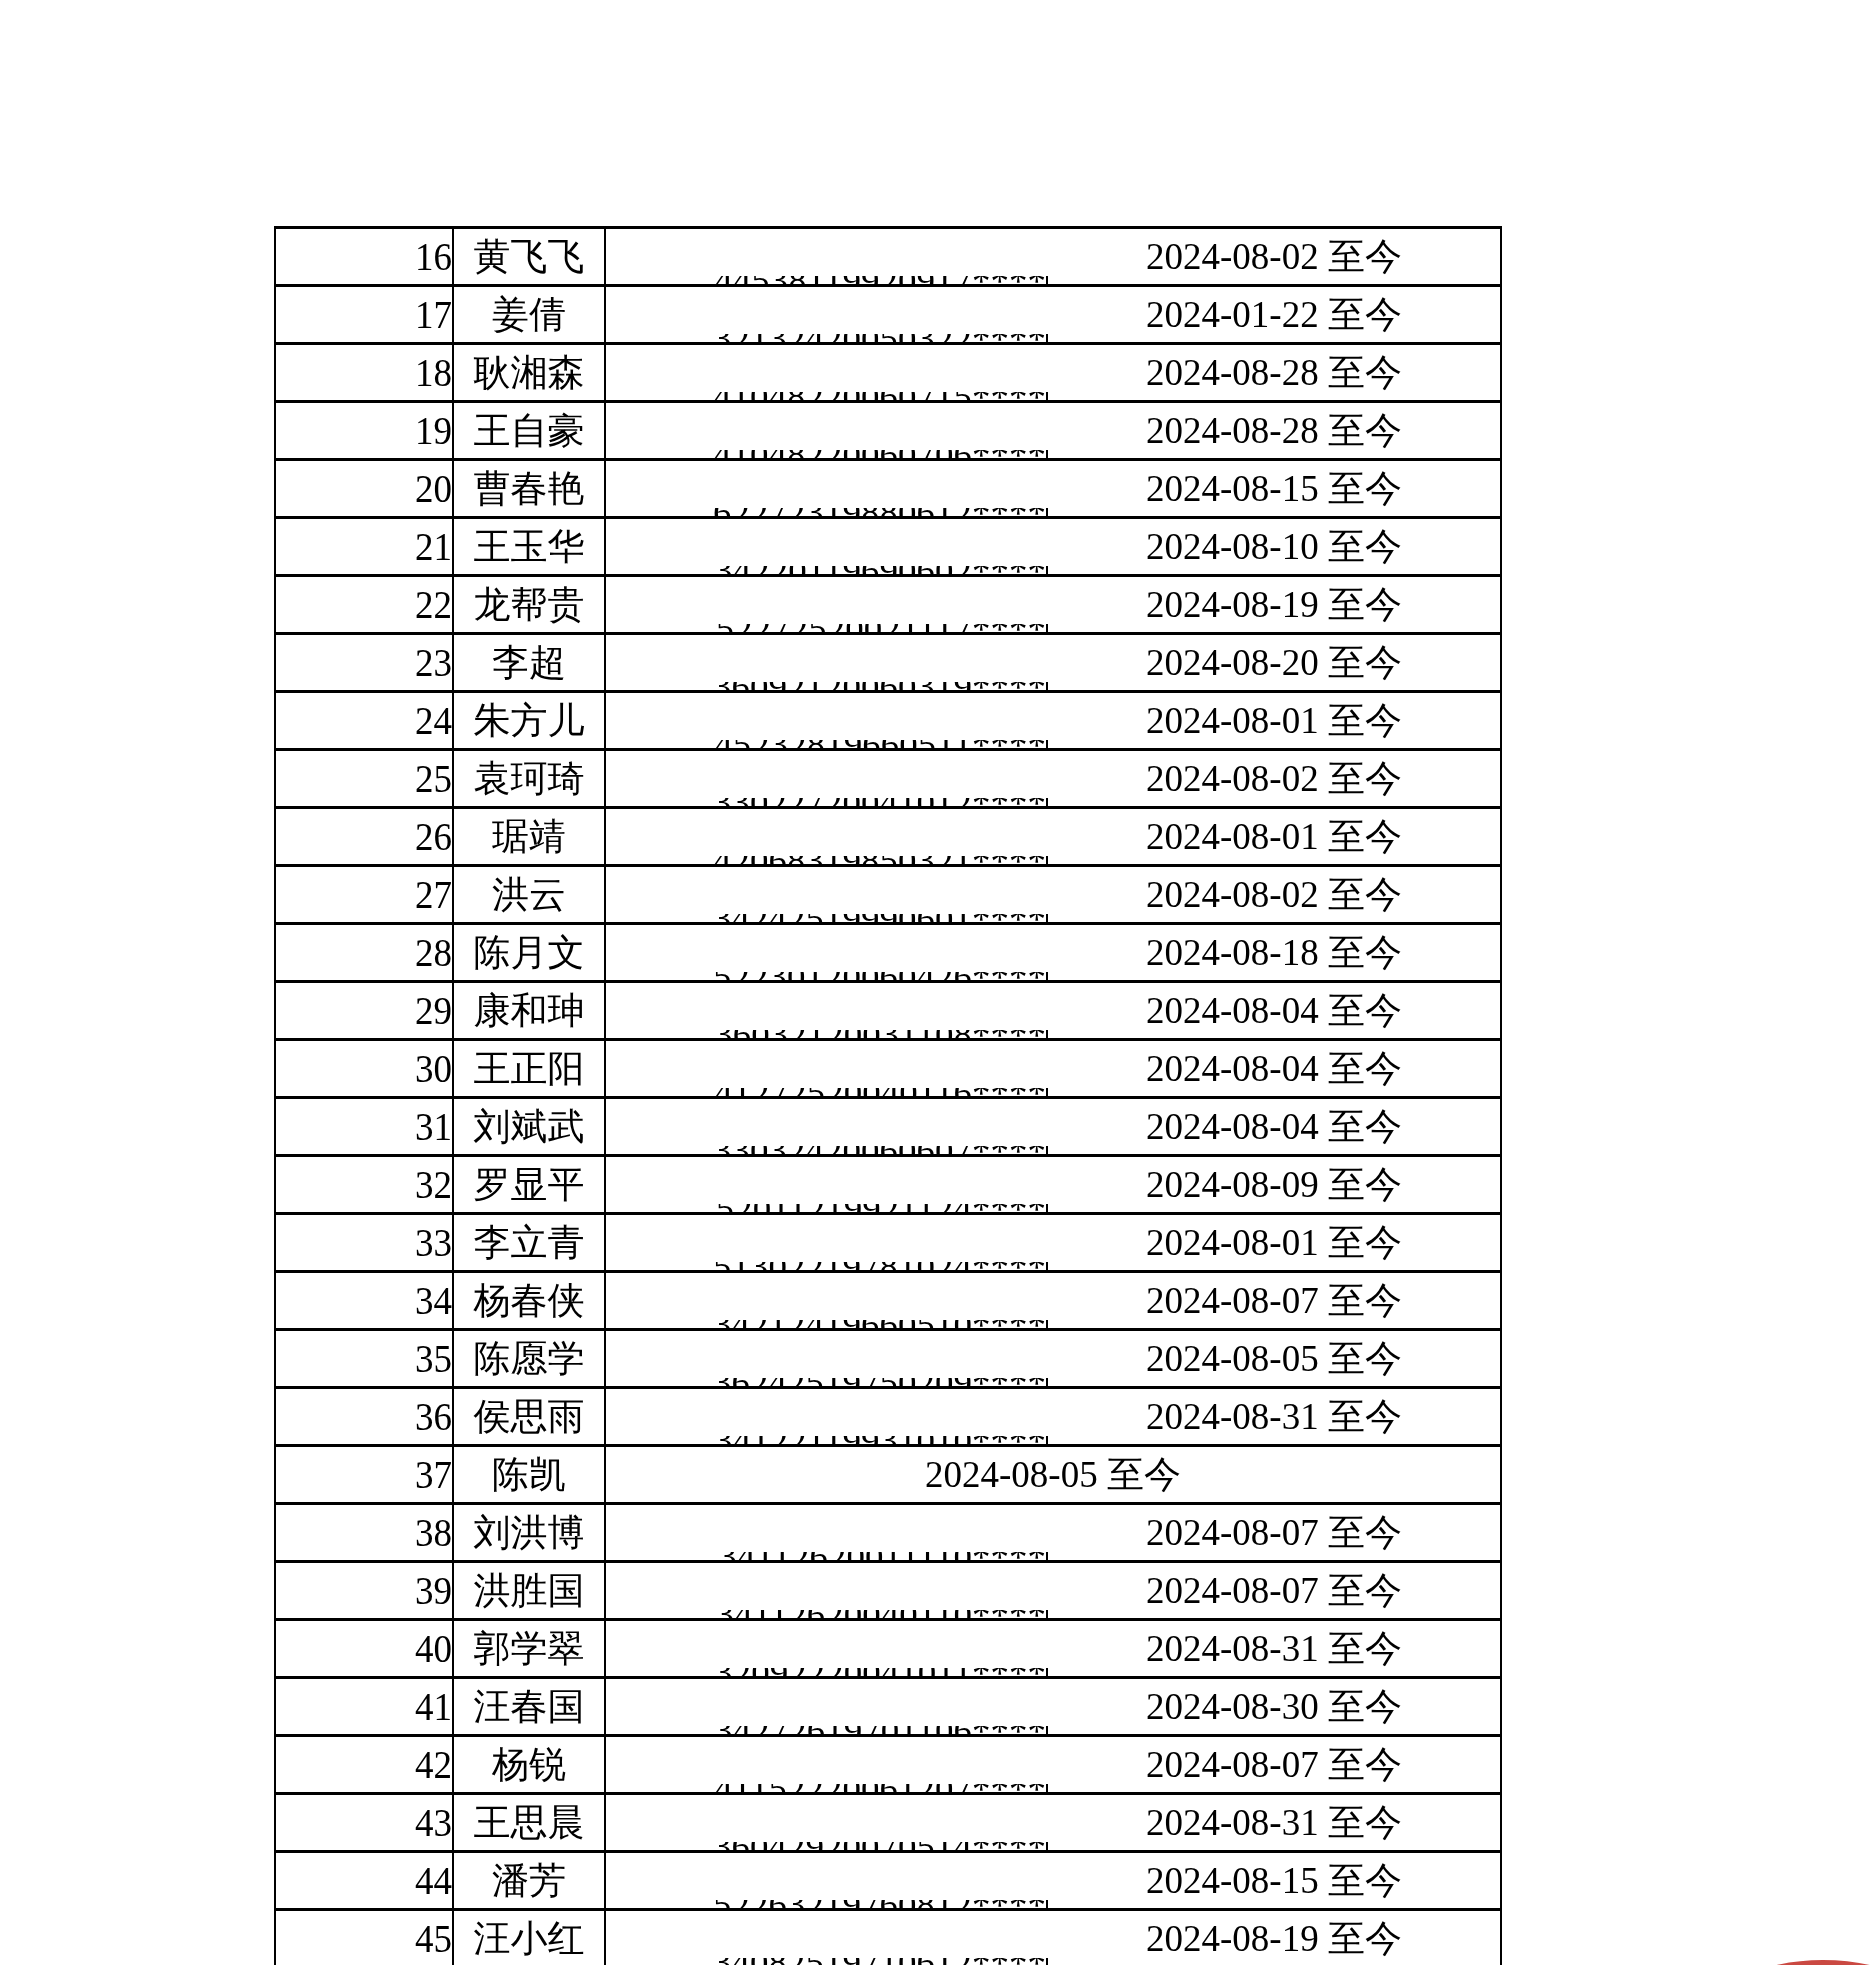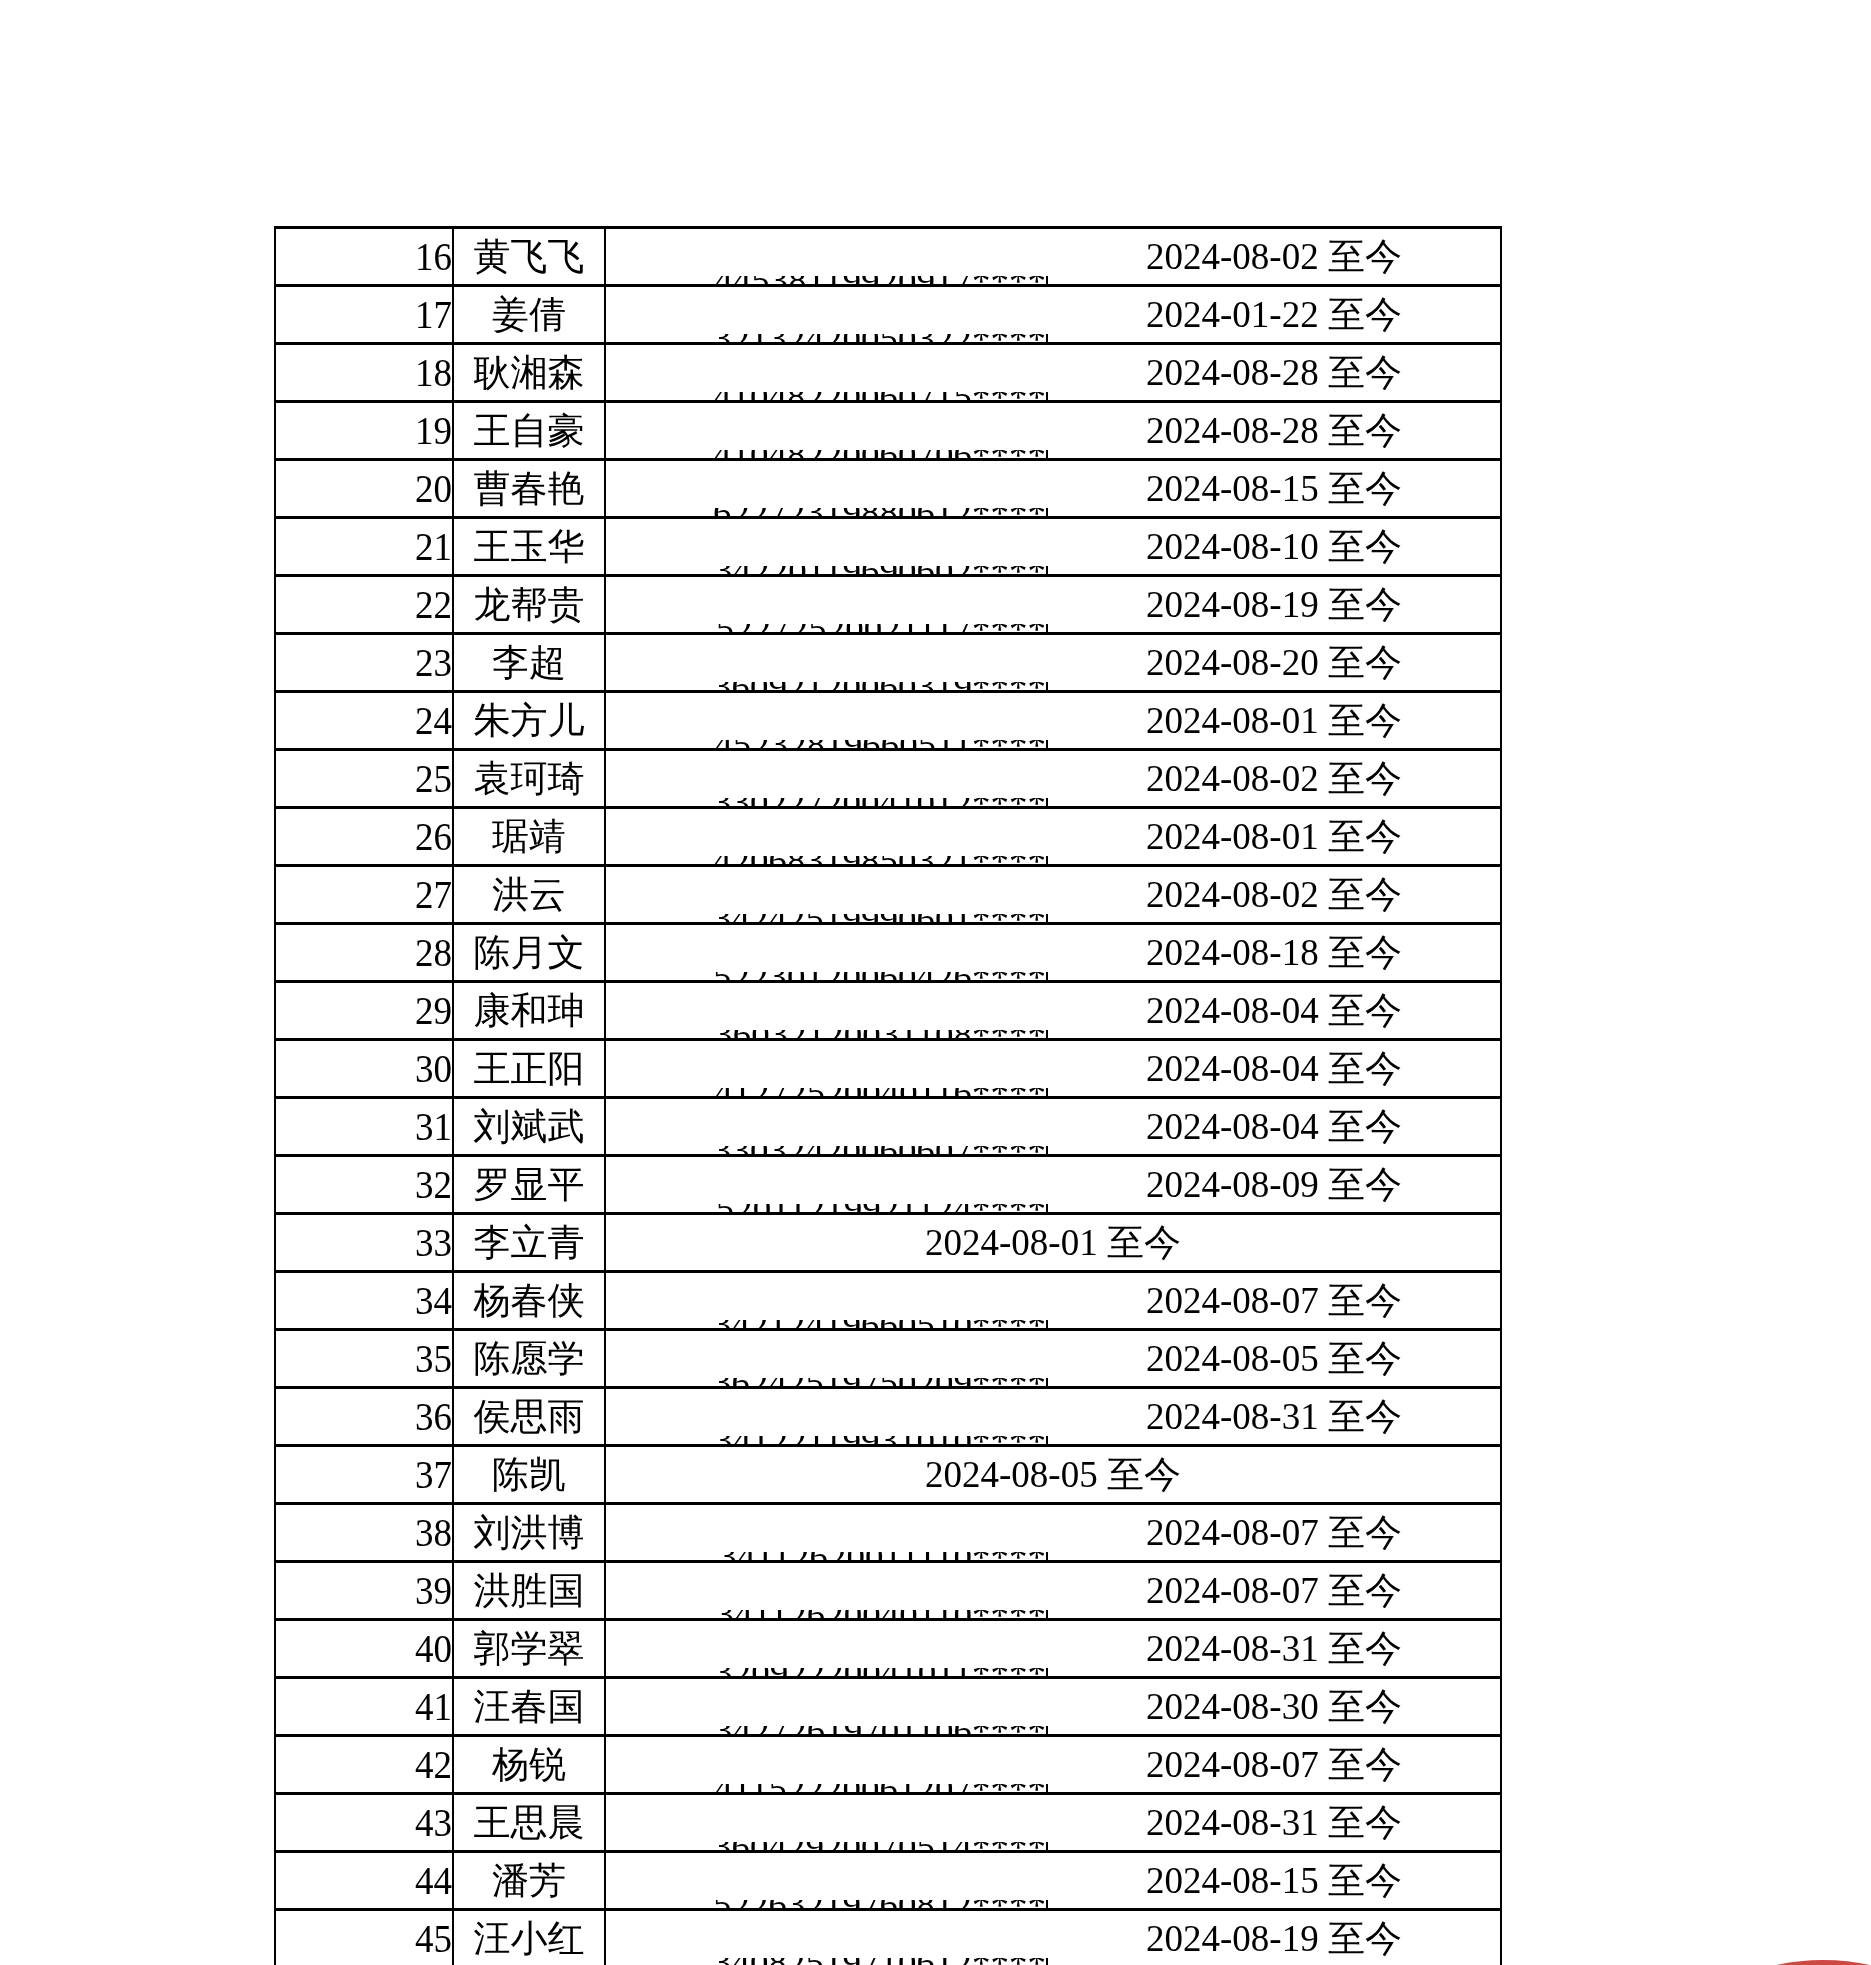--- a/index.html
+++ b/index.html
@@ -264,20 +264,23 @@
           <span>52011219921124****</span>
         </div>
       <div class="cell c4">2024-08-09 至今</div>
     </div>
 
     <div class="row">
       <div class="cell c1">
           <span>33</span>
         </div>
       <div class="cell c2">李立青</div>
+      <div class="cell c3">
+          <span>51302219781024****</span>
+        </div>
       <div class="cell c4">2024-08-01 至今</div>
     </div>
 
     <div class="row">
       <div class="cell c1">
           <span>34</span>
         </div>
       <div class="cell c2">杨春侠</div>
       <div class="cell c3">
           <span>34212419660510****</span>

